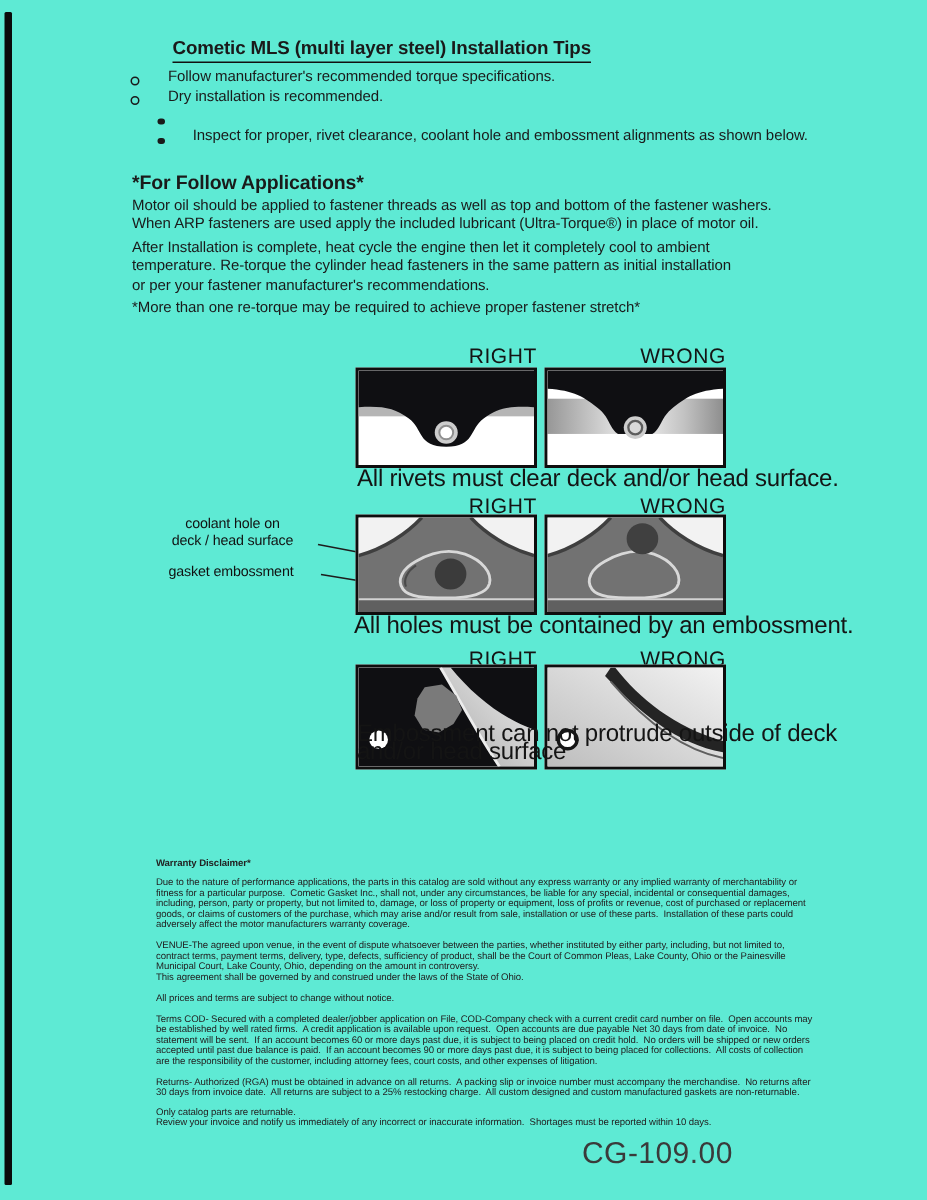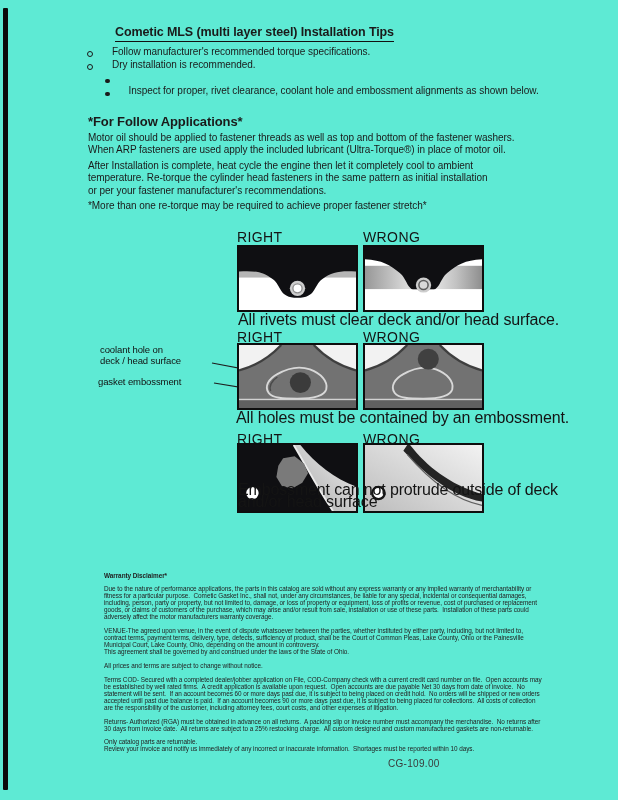--- a/index.html
+++ b/index.html
@@ -8,31 +8,31 @@
   .left-bar{position:absolute;left:3px;top:8px;width:5px;height:782px;background:#0b0b0b;border-radius:1px;}
   .title{position:absolute;left:115px;top:25px;margin:0;font-size:12.5px;font-weight:bold;letter-spacing:-0.1px;
          border-bottom:1.6px solid #111;padding-bottom:2px;white-space:pre;}
   .tips{position:absolute;left:87px;top:44px;}
   .tip{display:flex;align-items:flex-end;gap:19px;height:13px;font-size:10px;letter-spacing:-0.05px;white-space:pre;}
   .tip.sub{padding-left:18px;}
   .ob{width:4px;height:4px;border:1px solid #1a1a1a;border-radius:50%;margin-top:3px;flex:none;}
   .fb{width:4.5px;height:4.5px;background:#1a1a1a;border-radius:50%;margin-top:3px;flex:none;}
   .diesel-h{position:absolute;left:88px;top:114px;margin:0;font-size:13px;font-weight:bold;letter-spacing:-0.1px;white-space:pre;}
   .para{position:absolute;left:88px;font-size:10px;line-height:12.3px;letter-spacing:-0.05px;white-space:pre;}
-  .rw{position:absolute;width:121px;text-align:left;font-size:14px;letter-spacing:0.4px;color:#141414;white-space:pre;}
+  .rw{position:absolute;width:121px;text-align:right;font-size:14px;letter-spacing:0.4px;color:#141414;white-space:pre;}
   .box{position:absolute;width:121px;height:67px;border:2px solid #0e0e0e;box-sizing:border-box;background:#fff;}
   .box svg{display:block;width:100%;height:100%;}
   .box.tall{height:70px;}
   .cap{position:absolute;font-size:16px;letter-spacing:-0.15px;color:#141414;white-space:pre;line-height:12px;}
-  .anno{position:absolute;text-align:left;font-size:9.5px;line-height:10.8px;letter-spacing:-0.1px;color:#111;white-space:pre;}
+  .anno{position:absolute;text-align:center;font-size:9.5px;line-height:10.8px;letter-spacing:-0.1px;color:#111;white-space:pre;}
   .overlay{position:absolute;pointer-events:none;}
   .disc{position:absolute;left:104px;top:572px;width:445px;font-size:6.4px;line-height:7.1px;letter-spacing:-0.05px;color:#222;}
   .disc .hd{font-weight:bold;margin-bottom:6px;white-space:pre;}
   .dpara{white-space:pre;margin-bottom:6.5px;}
-  .code{position:absolute;left:388px;top:758px;font-size:10px;letter-spacing:0.3px;color:#3a3a3a;white-space:pre;}
+  .code{position:absolute;left:388px;top:758px;font-size:20px;letter-spacing:0.3px;color:#3a3a3a;white-space:pre;}
 </style>
 </head>
 <body>
 
 <div class="page">
 
   <div class="left-bar"></div>
 
   <h1 class="title">Cometic MLS (multi layer steel) Installation Tips</h1>
 

